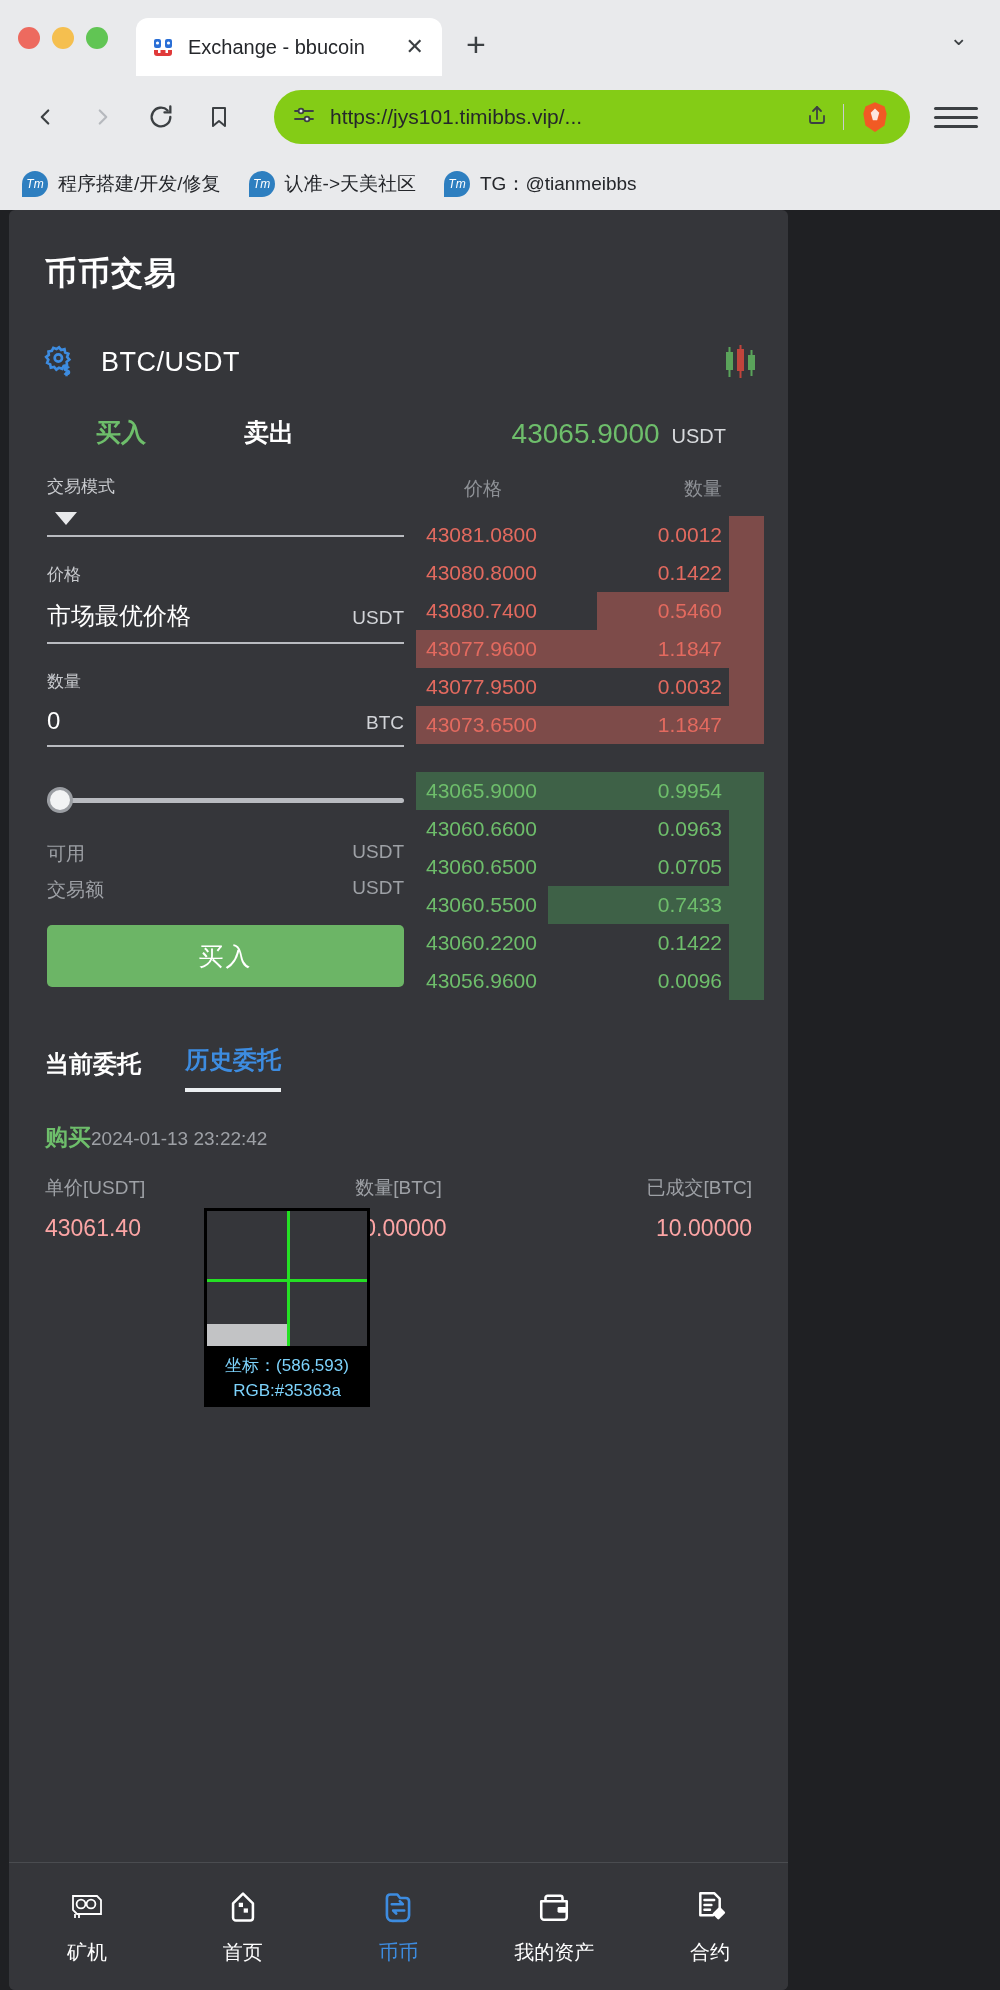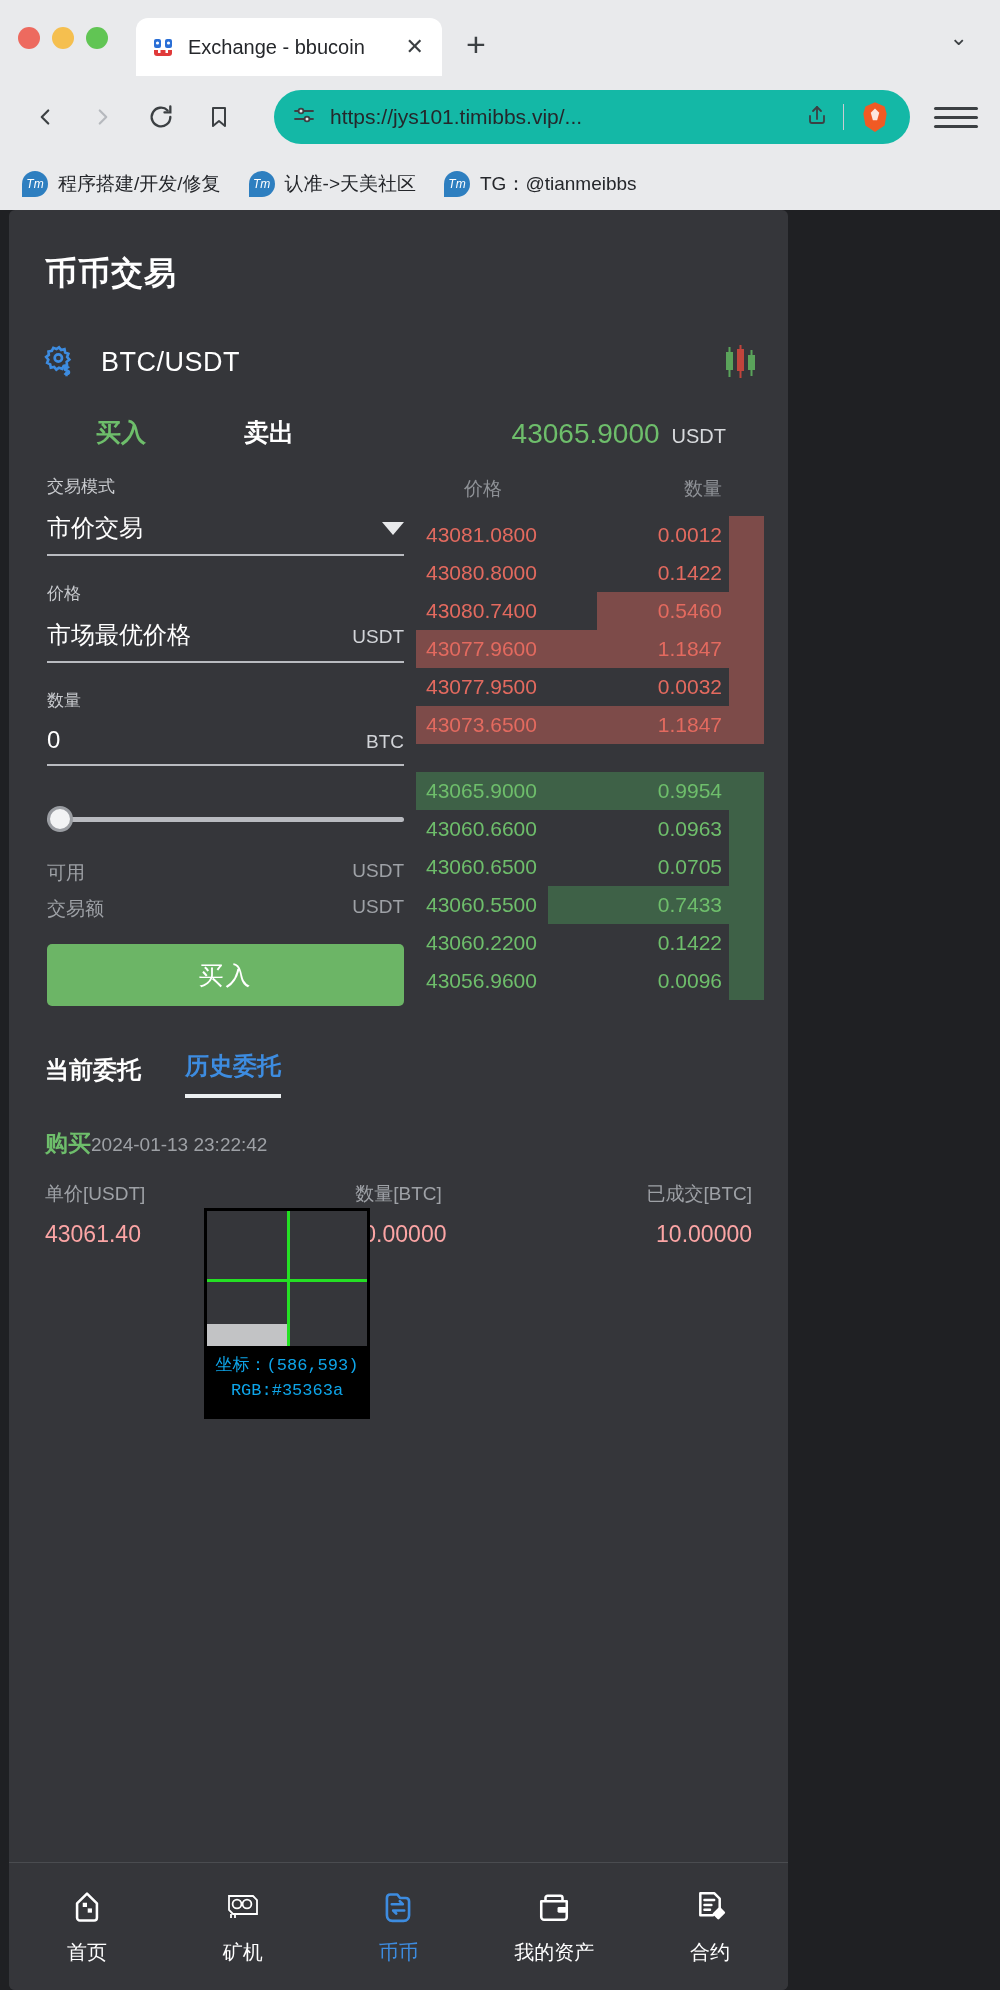--- a/index.html
+++ b/index.html
@@ -43,21 +43,21 @@
   .navbar {
     height: 82px; background: #e9eaec; display: flex; align-items: center;
     padding: 0 22px; gap: 0;
   }
   .navicon {
     width: 46px; height: 46px; display: flex; align-items: center; justify-content: center;
     color: #3c4043; margin-right: 12px;
   }
   .navicon.disabled { color: #b6b9be; }
   .omnibox {
-    flex: 1; height: 54px; background: #14b8a6; border-radius: 27px;
+    flex: 1; height: 54px; background: #84cc16; border-radius: 27px;
     display: flex; align-items: center; padding: 0 18px; gap: 14px;
     margin-left: 20px; margin-right: 10px;
   }
   .omnibox-url {
     flex: 1; font-size: 21px; color: #25272b; white-space: nowrap;
     overflow: hidden; text-overflow: ellipsis;
   }
   .omni-sep { width: 1px; height: 26px; background: #c9ccd1; }
   .brave-lion { width: 34px; height: 34px; }
   .hamburger { width: 44px; display: flex; flex-direction: column; gap: 6px; margin-left: 14px; }
@@ -216,22 +216,22 @@
     z-index: 50;
   }
   .mag-box {
     width: 166px; height: 141px; background: #35363a;
     border: 3px solid #000; position: relative;
   }
   .mag-v { position: absolute; left: 50%; top: 0; bottom: 0; width: 3px; background: #24e024; }
   .mag-h { position: absolute; top: 50%; left: 0; right: 0; height: 3px; background: #24e024; }
   .mag-gray { position: absolute; left: 0; bottom: 0; width: 50%; height: 22px; background: #c2c3c5; }
   .mag-tip {
-    background: #000; color: #0ea5e9; font-size: 17px; padding: 5px 10px 16px 10px;
-    text-align: center; line-height: 1.45; white-space: nowrap; font-family: Liberation Mono, monospace;
+    background: #000; color: #7dd3fc; font-size: 17px; padding: 5px 10px 4px 10px;
+    text-align: center; line-height: 1.45; white-space: nowrap;
   }
 </style>
 </head>
 <body>
 
 <div class="browser">
 
   <div class="tabstrip">
     <div class="traffic">
       <span class="dot red"></span>
@@ -360,21 +360,20 @@
 
     <div class="col-left">
       <div class="bs-tabs">
         <div class="bs-tab buy">买入</div>
         <div class="bs-tab sell">卖出</div>
       </div>
 
       <div class="field">
         <div class="field-label">交易模式</div>
         <div class="field-input">
-          <span class="field-value">市价交易</span>
           <span class="caret"></span>
         </div>
       </div>
 
       <div class="field">
         <div class="field-label">价格</div>
         <div class="field-input">
           <span class="field-value ph">市场最优价格</span>
           <span class="field-unit">USDT</span>
         </div>
@@ -520,41 +519,41 @@
       <span class="mag-v"></span>
       <span class="mag-h"></span>
     </div>
     <div class="mag-tip">
       <div>坐标：(586,593)</div>
       <div>RGB:#35363a</div>
     </div>
   </div>
 
   <div class="bottom-nav">
-    <div class="nav-item">
-      <span class="nav-ico">
-        <svg width="34" height="34" viewBox="0 0 24 24" fill="none" stroke="#fff" stroke-width="1.8" stroke-linejoin="round">
-          <path d="M12 2.5l7 7v10a2 2 0 0 1-2 2H7a2 2 0 0 1-2-2v-10z"></path>
-          <rect x="9" y="9" width="3" height="3" fill="#fff" stroke="none"></rect>
-          <rect x="12.5" y="13" width="3" height="3" fill="#fff" stroke="none"></rect>
-        </svg>
-      </span>
-      <span class="nav-label">首页</span>
-    </div>
     <div class="nav-item">
       <span class="nav-ico">
         <svg width="36" height="34" viewBox="0 0 36 34" fill="none" stroke="#fff" stroke-width="1.8">
           <path d="M4 6h24l4 4v14H8l-4-4z"></path>
           <circle cx="12" cy="14" r="4.4"></circle>
             <circle cx="22" cy="14" r="4.4"></circle>
           <path d="M6 24v4M10 24v4"></path>
         </svg>
       </span>
       <span class="nav-label">矿机</span>
     </div>
+    <div class="nav-item">
+      <span class="nav-ico">
+        <svg width="34" height="34" viewBox="0 0 24 24" fill="none" stroke="#fff" stroke-width="1.8" stroke-linejoin="round">
+          <path d="M12 2.5l7 7v10a2 2 0 0 1-2 2H7a2 2 0 0 1-2-2v-10z"></path>
+          <rect x="9" y="9" width="3" height="3" fill="#fff" stroke="none"></rect>
+          <rect x="12.5" y="13" width="3" height="3" fill="#fff" stroke="none"></rect>
+        </svg>
+      </span>
+      <span class="nav-label">首页</span>
+    </div>
     <div class="nav-item active">
       <span class="nav-ico">
         <svg width="34" height="36" viewBox="0 0 24 26" fill="none" stroke="#3d8ce0" stroke-width="1.9" stroke-linejoin="round">
           <path d="M4 6.5c0-1.5 1-2.5 2.5-2.5h5l2 2.5h4c1.4 0 2.5 1 2.5 2.5v10c0 2-1.3 4-4 4h-8c-2.7 0-4-2-4-4z"></path>
           <path d="M7.5 11h8l-2.2-2.2M16.5 15.5h-8l2.2 2.2" stroke-linecap="round"></path>
         </svg>
       </span>
       <span class="nav-label">币币</span>
     </div>
     <div class="nav-item">

